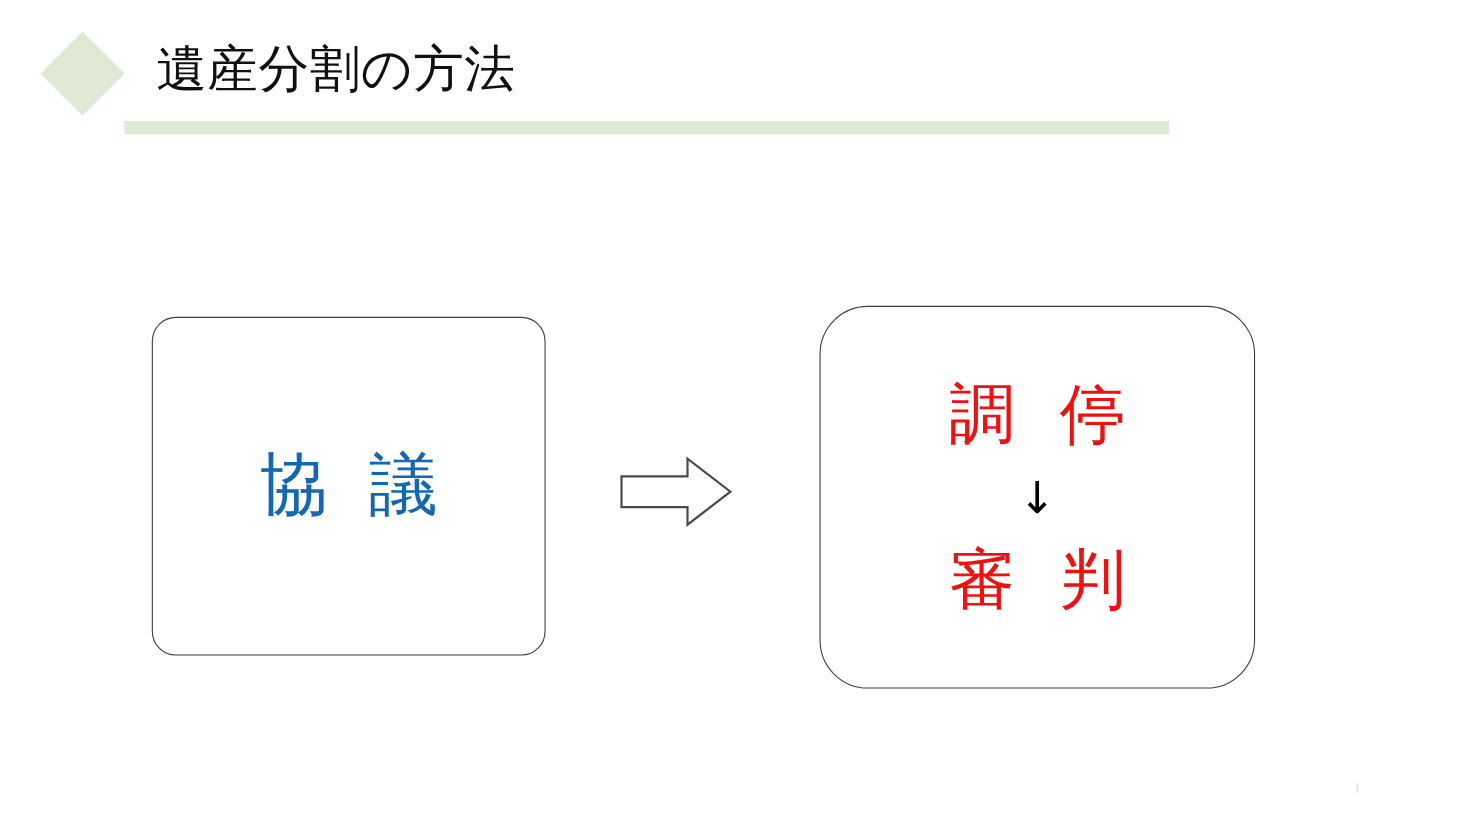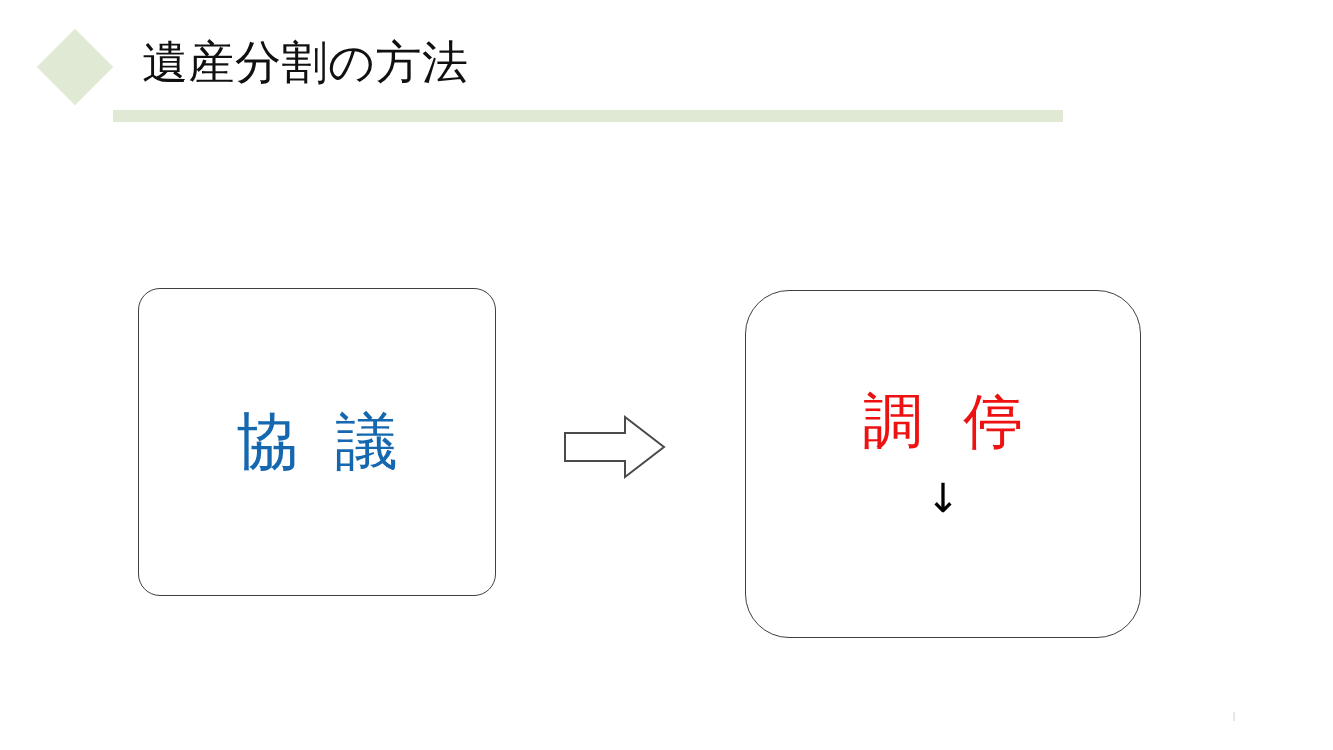--- a/index.html
+++ b/index.html
@@ -64,21 +64,21 @@
   .box-left {
     left: 138px;
     top: 288px;
     width: 358px;
     height: 308px;
     border-radius: 22px;
   }
 
   .box-right {
     left: 745px;
-    top: 290px;
+    top: 278px;
     width: 396px;
     height: 348px;
     border-radius: 44px;
   }
 
   .box-inner {
     width: 100%;
     height: 100%;
     display: flex;
     flex-direction: column;
@@ -163,18 +163,19 @@
     <svg width="106" height="70" viewBox="0 0 106 70" xmlns="http://www.w3.org/2000/svg">
       <polygon points="3,21 63,21 63,5 102,35 63,65 63,49 3,49" fill="#ffffff" stroke="#4a4a4a" stroke-width="2" stroke-linejoin="miter"></polygon>
     </svg>
   </div>
 
 
   <div class="box box-right">
     <div class="box-inner">
       <div class="term-red">調 停</div>
       <div class="down-arrow">↓</div>
+      <div class="term-red">審 判</div>
     </div>
   </div>
 
   <div class="corner-mark"></div>
 
 </div>
 
 </body></html>

